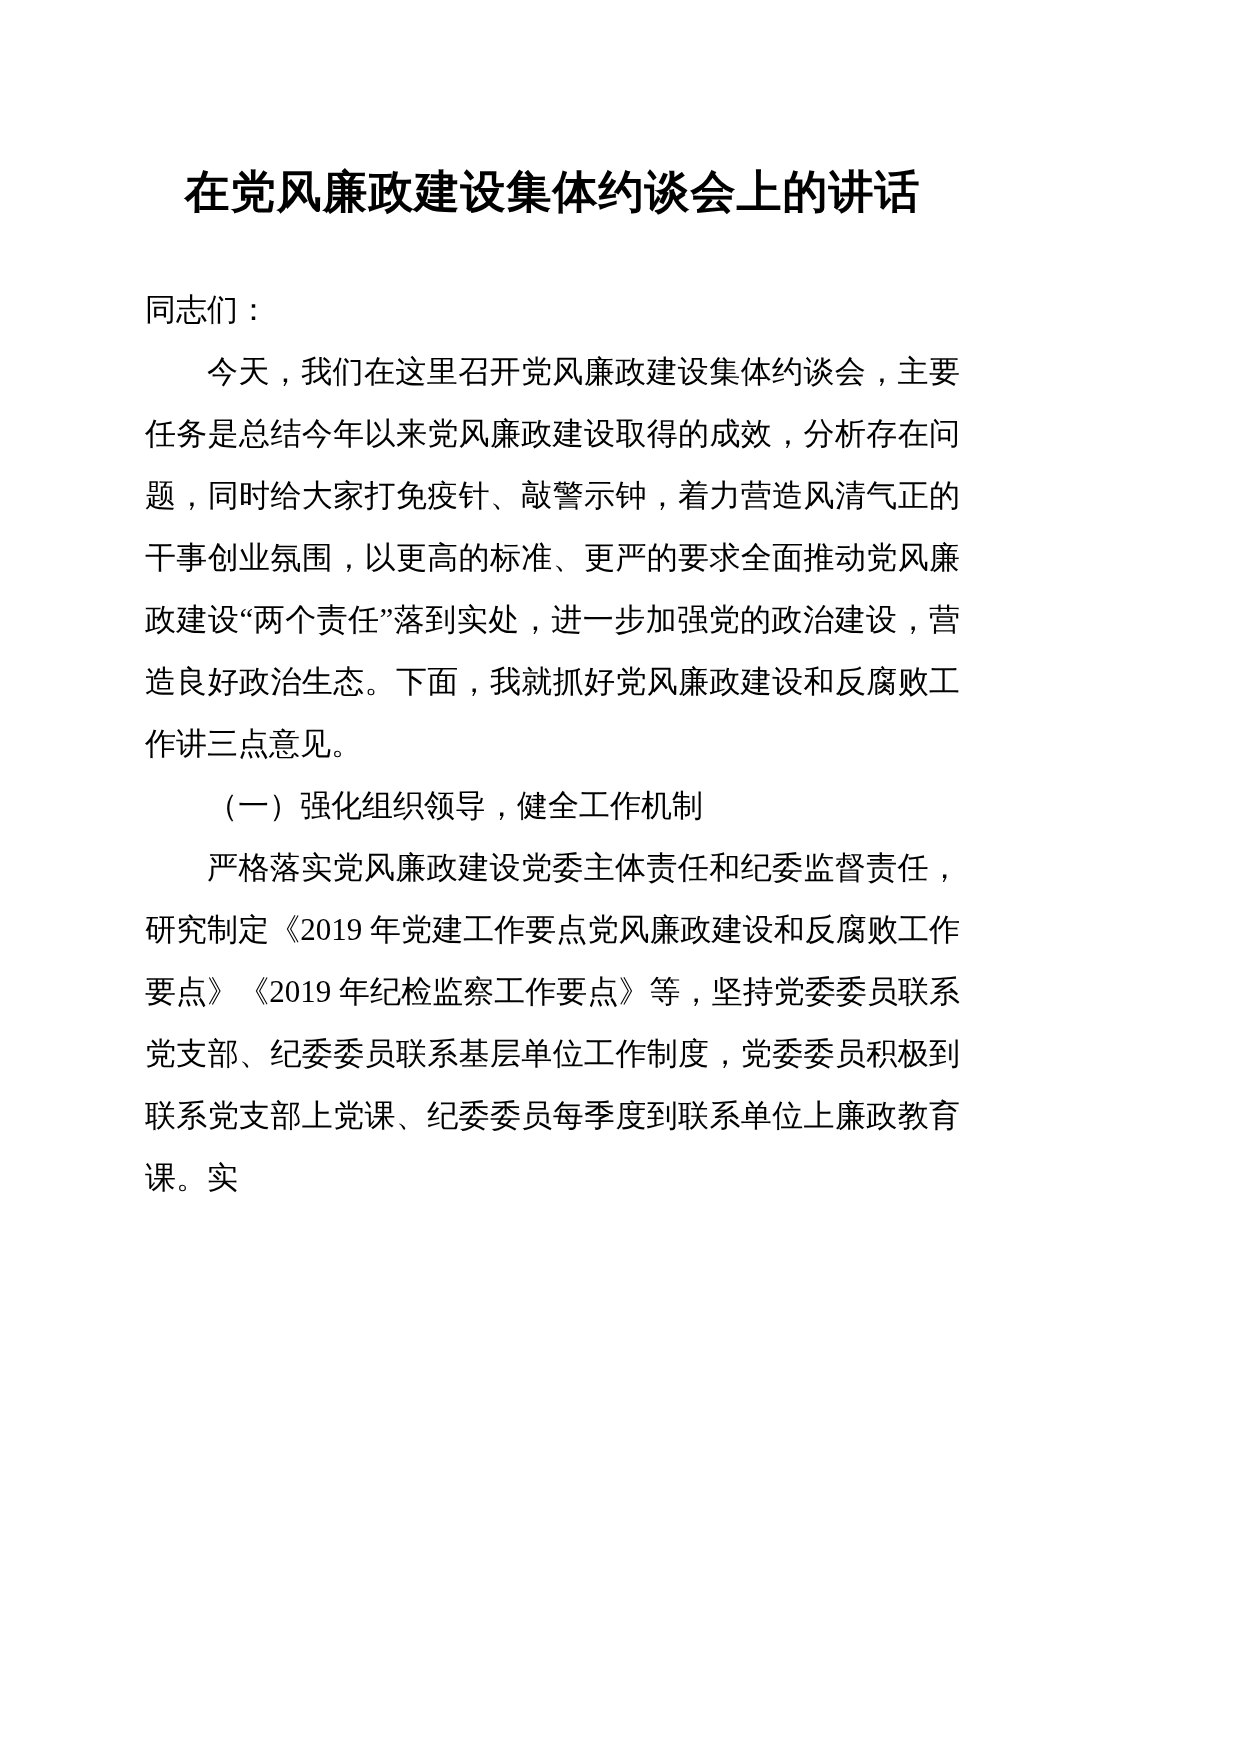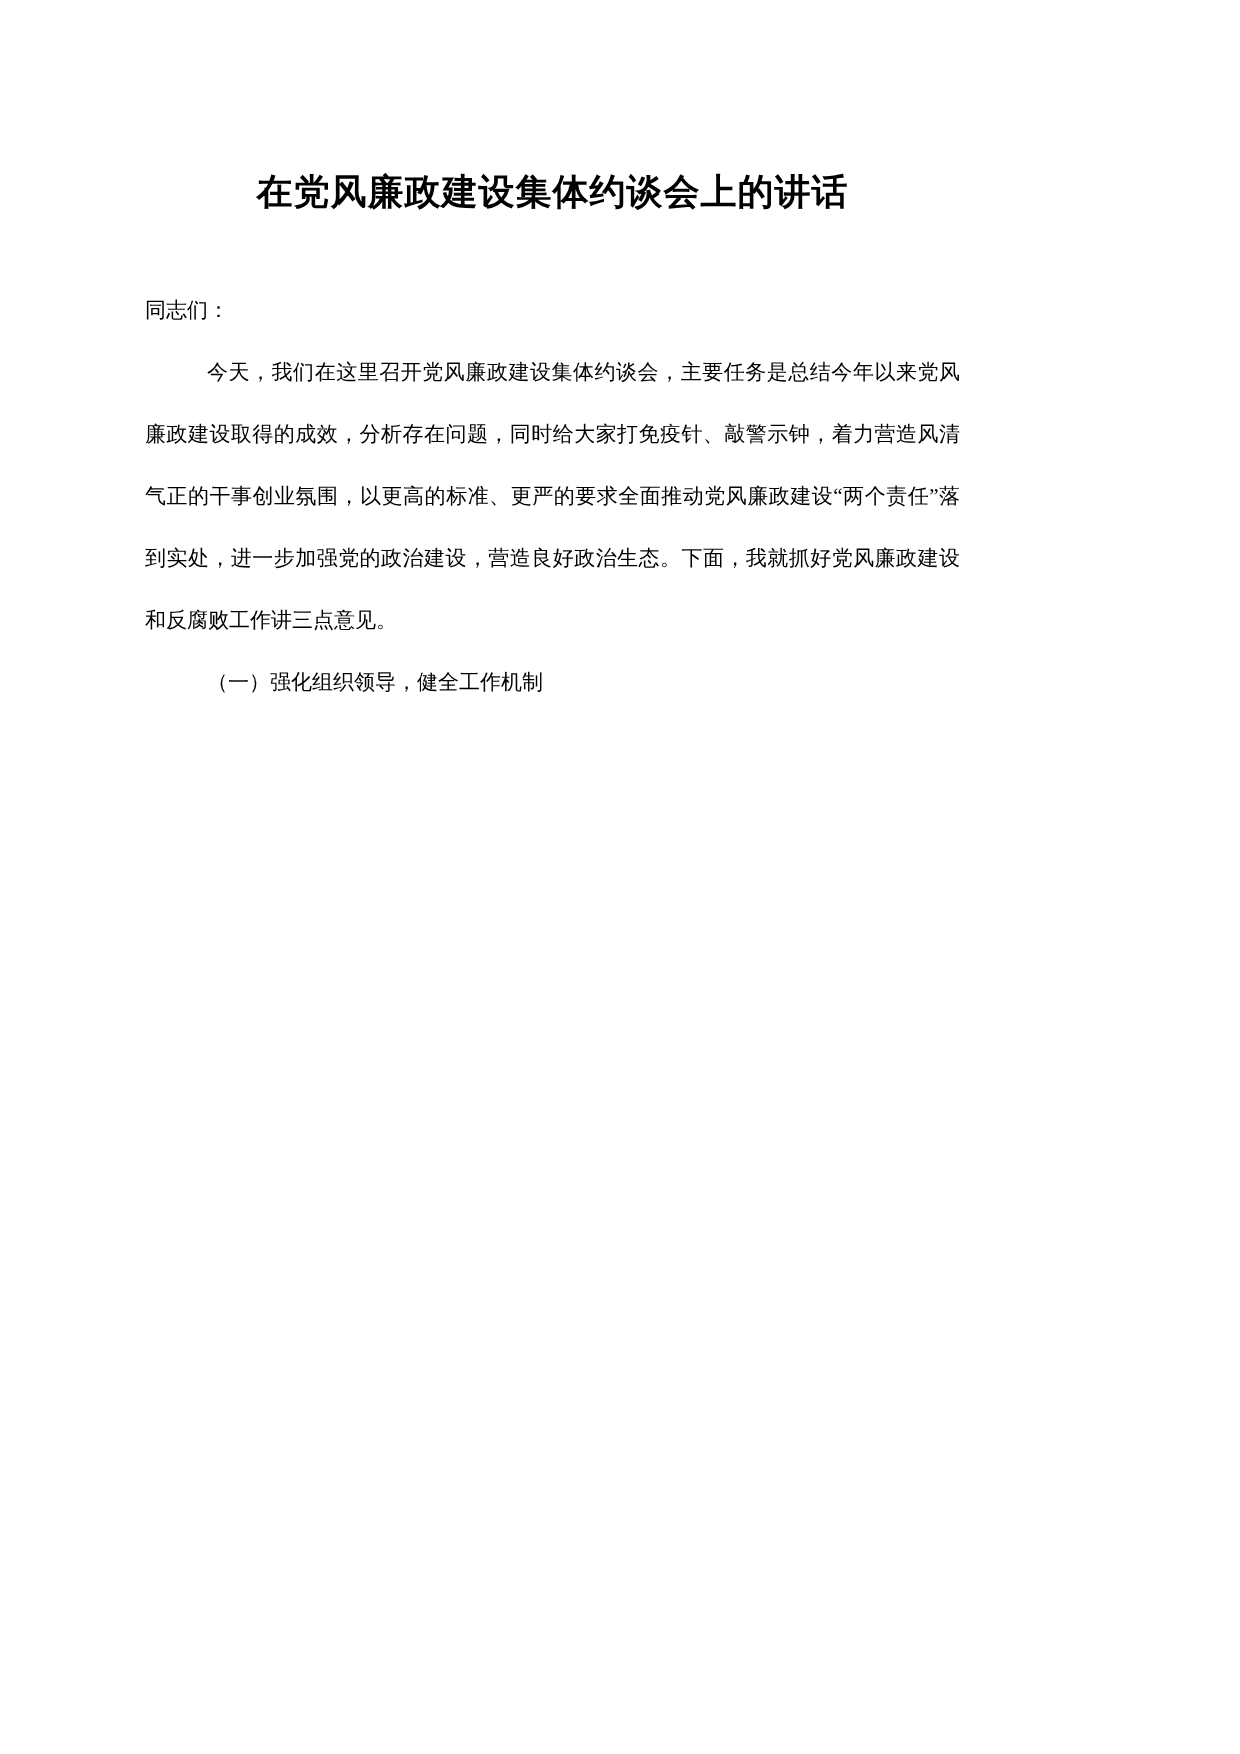--- a/index.html
+++ b/index.html
@@ -16,29 +16,29 @@
   .page {
     box-sizing: border-box;
     width: 1240px;
     height: 1754px;
     background: #ffffff;
     padding: 160px 280px 0 145px;
     overflow: hidden;
   }
   .title {
     margin: 0 0 55px 0;
-    font-size: 36px;
+    font-size: 45px;
     line-height: 64px;
     font-weight: bold;
     text-align: center;
     letter-spacing: 1px;
   }
   .para {
     margin: 0;
-    font-size: 21px;
+    font-size: 31px;
     line-height: 62px;
     text-align: justify;
     text-justify: inter-ideograph;
     word-break: break-all;
   }
   .para.indent {
     text-indent: 62px;
   }
   .para.bold {
     font-weight: bold;
@@ -46,14 +46,15 @@
 </style>
 </head>
 <body>
 
 <div class="page">
   <h1 class="title">在党风廉政建设集体约谈会上的讲话</h1>
   <div id="paragraphs">
       <p class="para">同志们：</p>
       <p class="para indent">今天，我们在这里召开党风廉政建设集体约谈会，主要任务是总结今年以来党风廉政建设取得的成效，分析存在问题，同时给大家打免疫针、敲警示钟，着力营造风清气正的干事创业氛围，以更高的标准、更严的要求全面推动党风廉政建设“两个责任”落到实处，进一步加强党的政治建设，营造良好政治生态。下面，我就抓好党风廉政建设和反腐败工作讲三点意见。</p>
       <p class="para indent">（一）强化组织领导，健全工作机制</p>
+      <p class="para indent">严格落实党风廉政建设党委主体责任和纪委监督责任，研究制定《2019 年党建工作要点党风廉政建设和反腐败工作要点》《2019 年纪检监察工作要点》等，坚持党委委员联系党支部、纪委委员联系基层单位工作制度，党委委员积极到联系党支部上党课、纪委委员每季度到联系单位上廉政教育课。实</p>
     </div>
 </div>
 
 </body></html>

